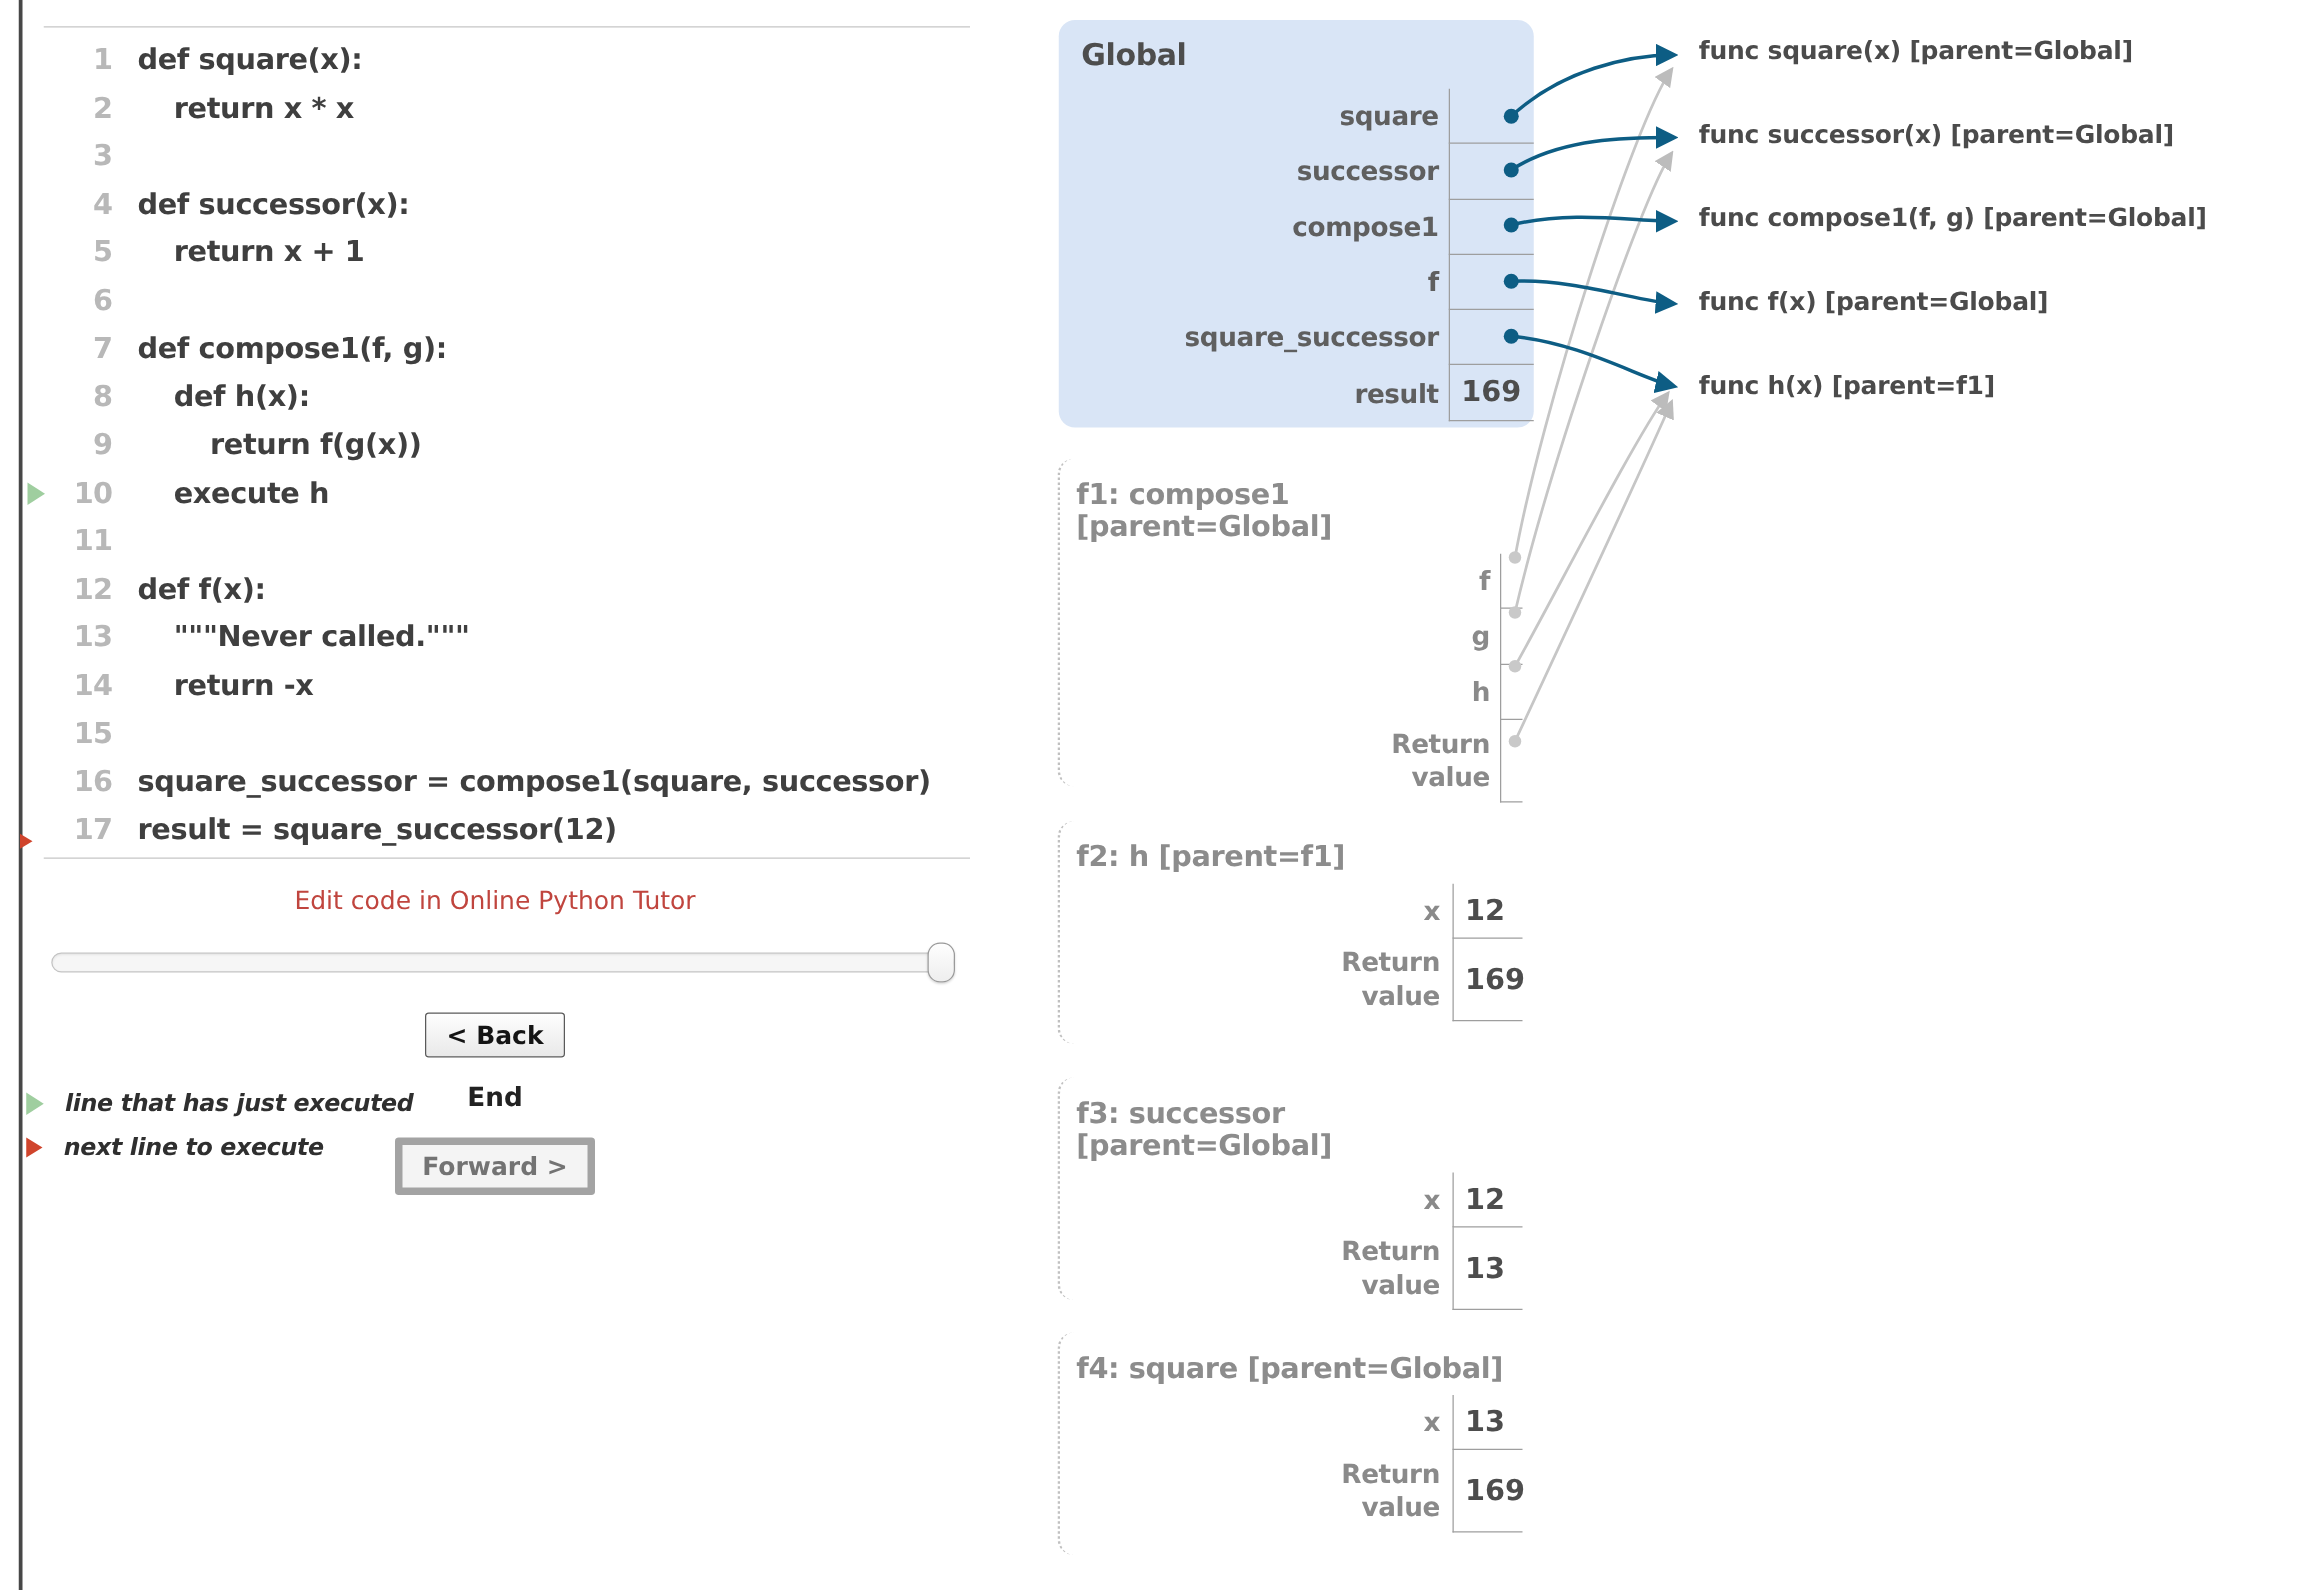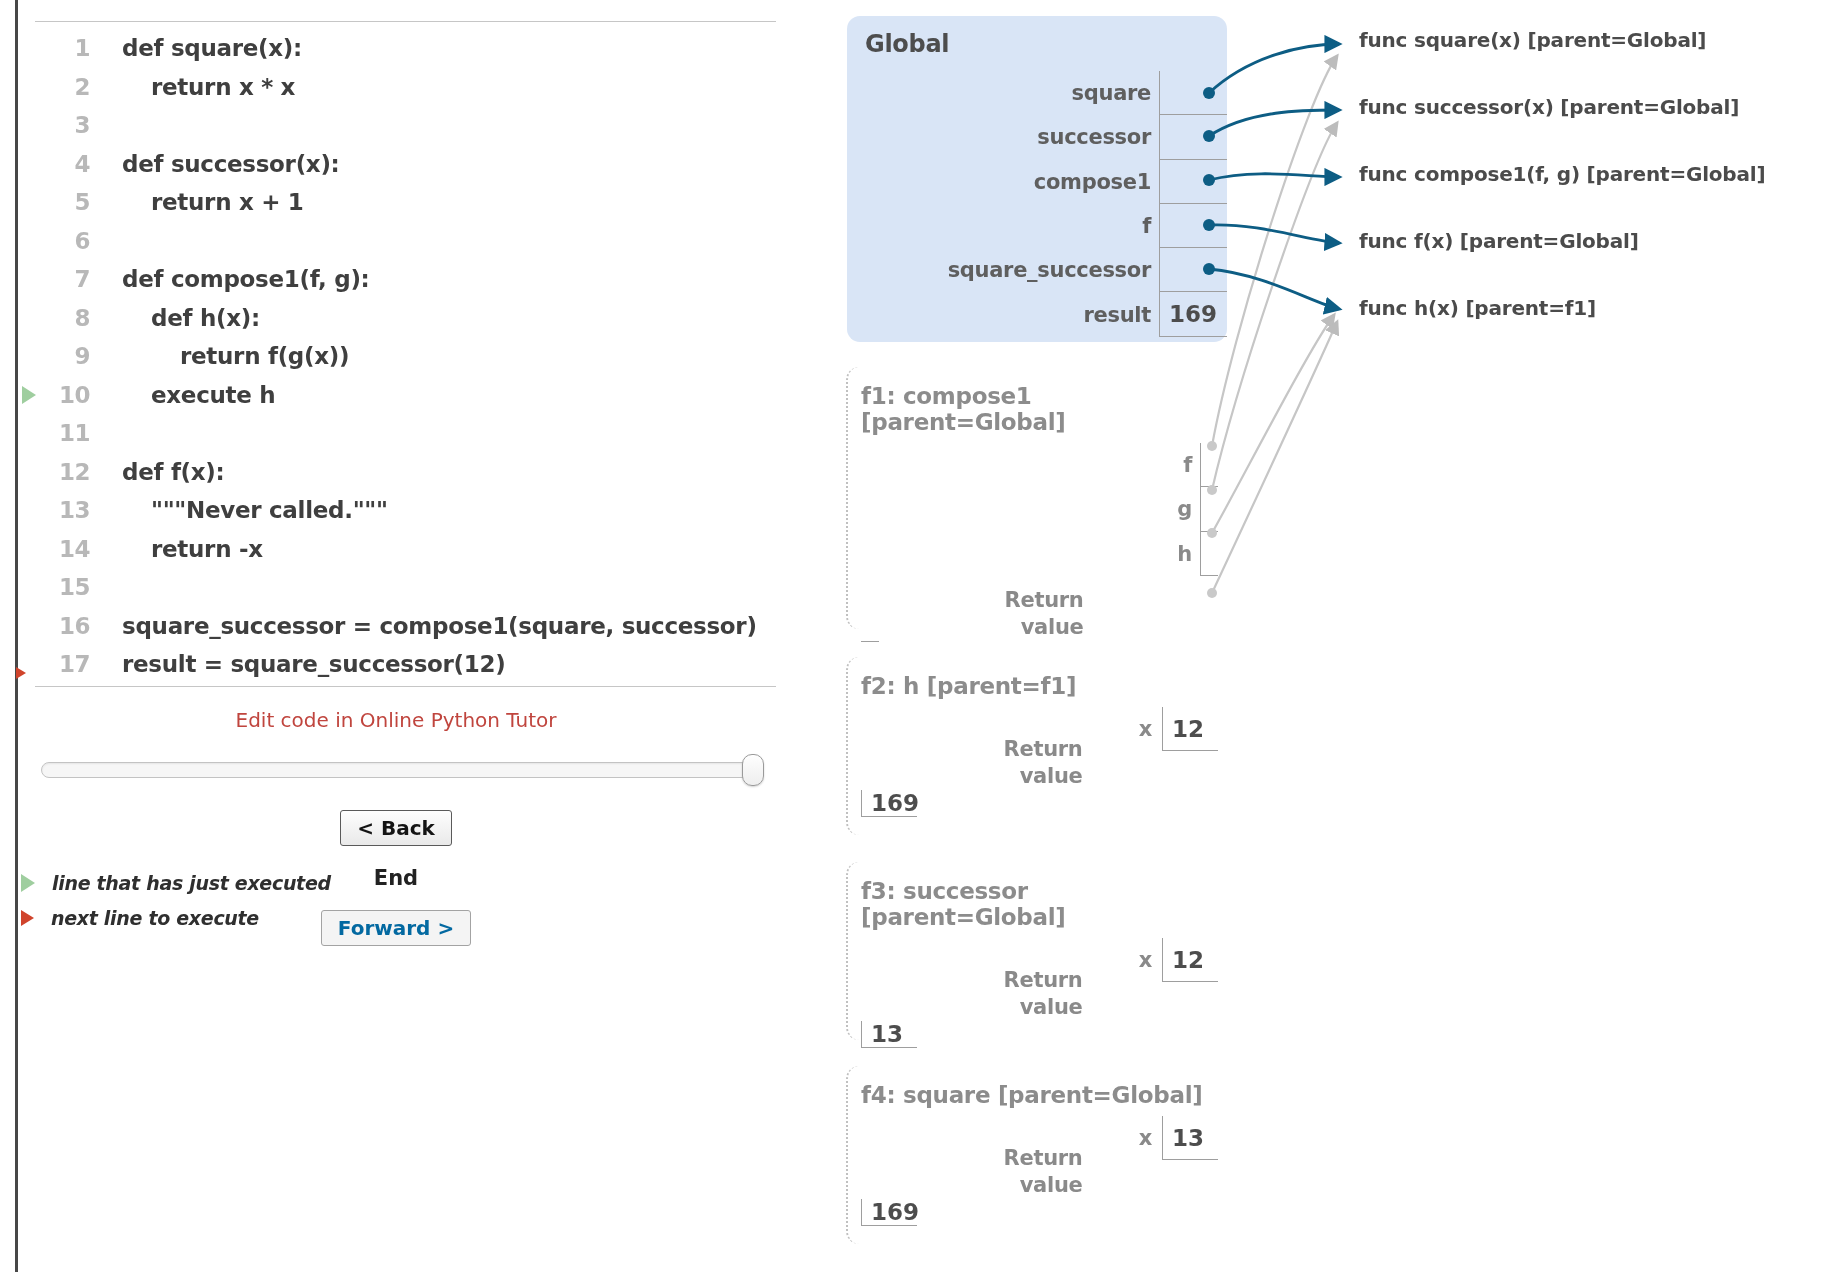--- a/index.html
+++ b/index.html
@@ -17,21 +17,21 @@
   .left-bar{position:absolute;left:15px;top:0;width:3px;height:1272px;background:var(--left-bar);}
   .rule{position:absolute;left:35px;width:741px;height:1px;background:var(--rule-gray);}
   .rule.top{top:21px;} .rule.bottom{top:686px;}
 
   
   .code-block{position:absolute;left:16px;top:29px;width:790px;}
   .code-line{display:flex;align-items:center;height:38.5px;}
   .gutter{width:30px;position:relative;height:100%;flex:none;}
   .lnum{width:44px;text-align:right;font-size:23px;font-weight:bold;color:var(--line-number);
         flex:none;letter-spacing:-0.5px;}
-  .ctext{margin-left:32px;font-size:23px;font-weight:bold;color:var(--code-text);
+  .ctext{margin-left:20px;font-size:23px;font-weight:bold;color:var(--code-text);
          white-space:pre;letter-spacing:-0.3px;}
   .ind1{padding-left:29px;} .ind2{padding-left:58px;}
   .tri{width:0;height:0;}
   .tri-green-gutter{position:absolute;left:6px;top:50%;margin-top:-9px;
         border-left:14px solid var(--legend-green);
         border-top:9px solid transparent;border-bottom:9px solid transparent;}
   .tri-red-gutter{position:absolute;left:0px;top:50%;margin-top:3px;
         border-left:10px solid var(--legend-red);
         border-top:6px solid transparent;border-bottom:6px solid transparent;}
   .edit-link{position:absolute;left:16px;top:708px;width:760px;text-align:center;
@@ -41,21 +41,21 @@
         box-shadow:inset 0 1px 2px rgba(0,0,0,0.07);}
   .slider-thumb{position:absolute;right:-2px;top:-9px;width:22px;height:32px;
         border:1px solid #9a9a9a;border-radius:10px;background:linear-gradient(#fefefe,#eeeeee);
         box-shadow:0 1px 2px rgba(0,0,0,0.18);cursor:pointer;}
   .controls{position:absolute;left:16px;top:810px;width:760px;display:flex;
         justify-content:center;align-items:center;gap:20px;flex-direction:column;}
   .btn{font-family:inherit;font-size:20px;font-weight:bold;border-radius:3px;
         padding:5px 16px;cursor:pointer;}
   .btn-back{border:1.5px solid #5a5a5a;background:linear-gradient(#fefefe,#e9e9e9);color:#141414;}
   .btn-end-label{font-size:21px;font-weight:bold;color:#222;}
-  .btn-forward{border:1px solid #a3a3a3;background:#f4f4f4;color:#0369a1;cursor:default;}
+  .btn-forward{border:6px solid #a3a3a3;background:#f4f4f4;color:#737373;cursor:default;}
   .legend-row{position:absolute;left:21px;display:flex;align-items:center;gap:17px;font-style:italic;}
   .legend-row.one{top:872px;} .legend-row.two{top:907px;}
   .tri-green{border-left:14px solid var(--legend-green);
         border-top:9px solid transparent;border-bottom:9px solid transparent;}
   .tri-red{border-left:13px solid var(--legend-red);
         border-top:8px solid transparent;border-bottom:8px solid transparent;}
   .legend-text{font-size:19px;color:#2f2f2f;font-weight:bold;letter-spacing:-0.3px;}
 
   
   .viz{position:absolute;left:845px;top:0;width:993px;height:1272px;}
@@ -75,21 +75,21 @@
   .child-frame .vname{color:var(--child-name);font-weight:bold;font-size:21px;}
   .child-frame .rows{margin-top:8px;}
   .f1-frame{top:367px;height:262px;}
   .f1-frame .vcell{width:18px;}
   .f1-frame .vname{margin-right:8px;}
   .f2-frame{top:657px;height:178px;}
   .f3-frame{top:862px;height:178px;}
   .f4-frame{top:1066px;height:178px;}
   .val-frame .vcell{width:56px;}
   .val-frame .vname{margin-right:10px;}
-  .vrow.tall{height:66px;flex-direction:column;}
+  .vrow.tall{height:66px;}
   .rv-label{text-align:right;width:96px;line-height:27px;}
   .func-item{position:absolute;left:514px;height:30px;font-size:20px;font-weight:bold;
         color:#4b4b4b;white-space:nowrap;letter-spacing:-0.2px;}
   .arrows{position:absolute;left:0;top:0;pointer-events:none;}
   .pth-blue{stroke:var(--pointer-blue);stroke-width:2.8;fill:none;}
   .pth-gray{stroke:var(--pointer-gray);stroke-width:2.2;fill:none;}
   .dot-blue{fill:var(--pointer-blue);}
   .dot-gray{fill:var(--dot-gray);}
   .mk-blue{fill:var(--pointer-blue);}
   .mk-gray{fill:#bcbcbc;}

